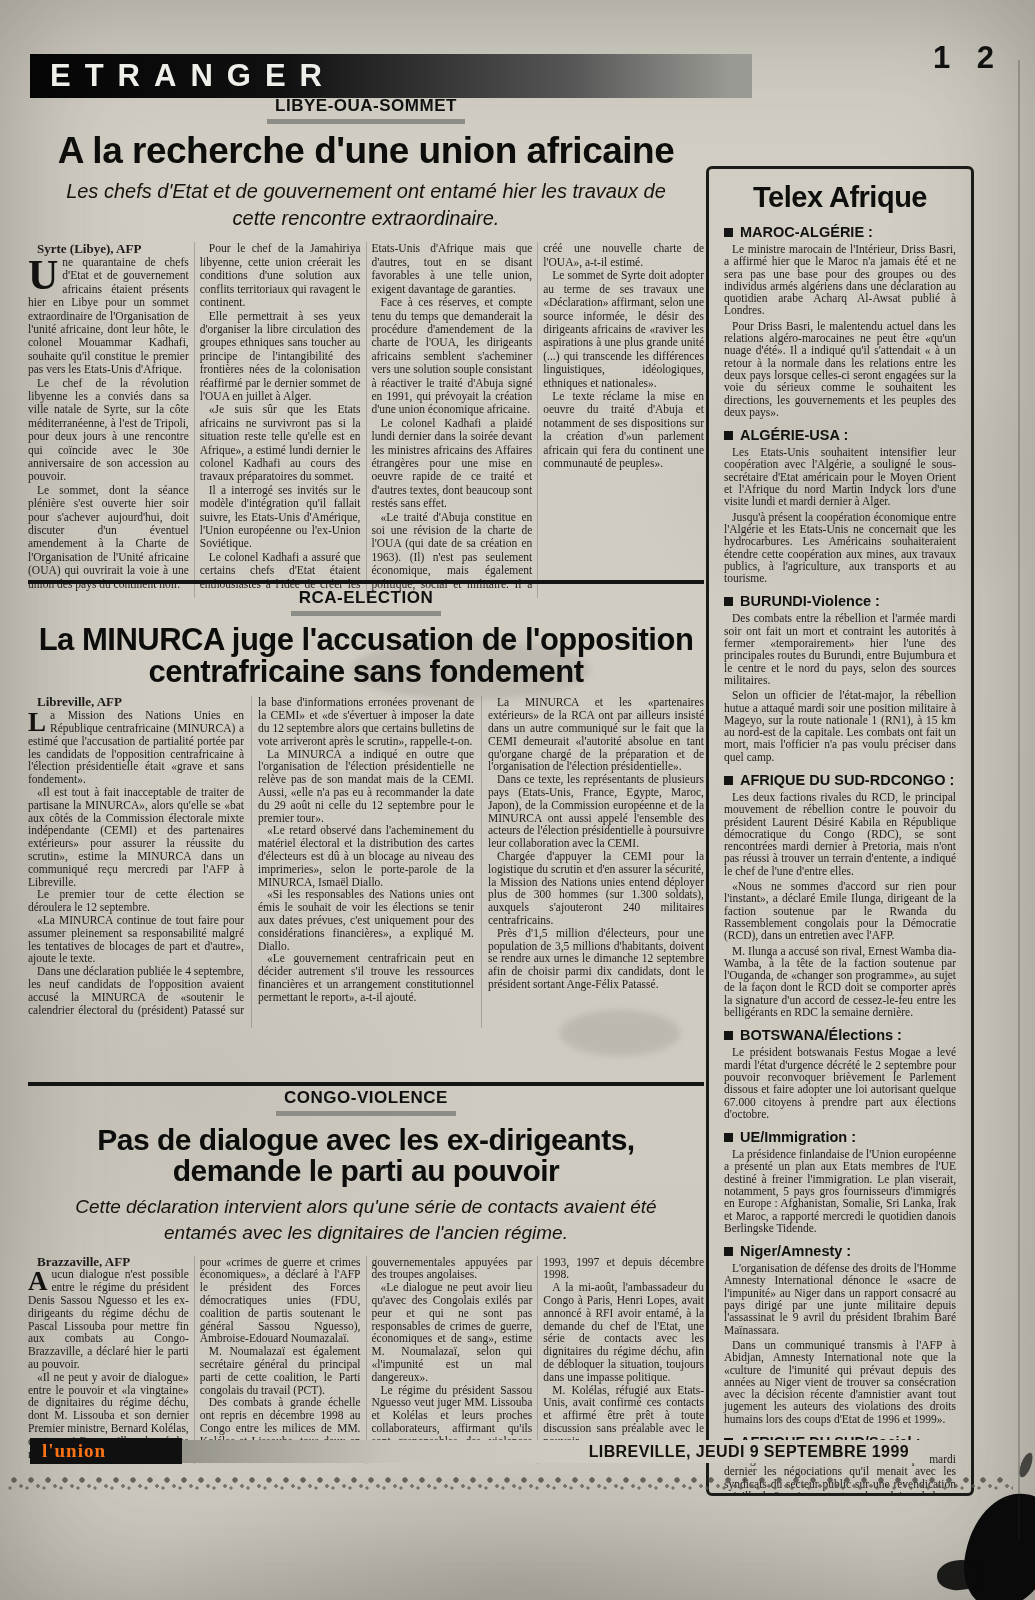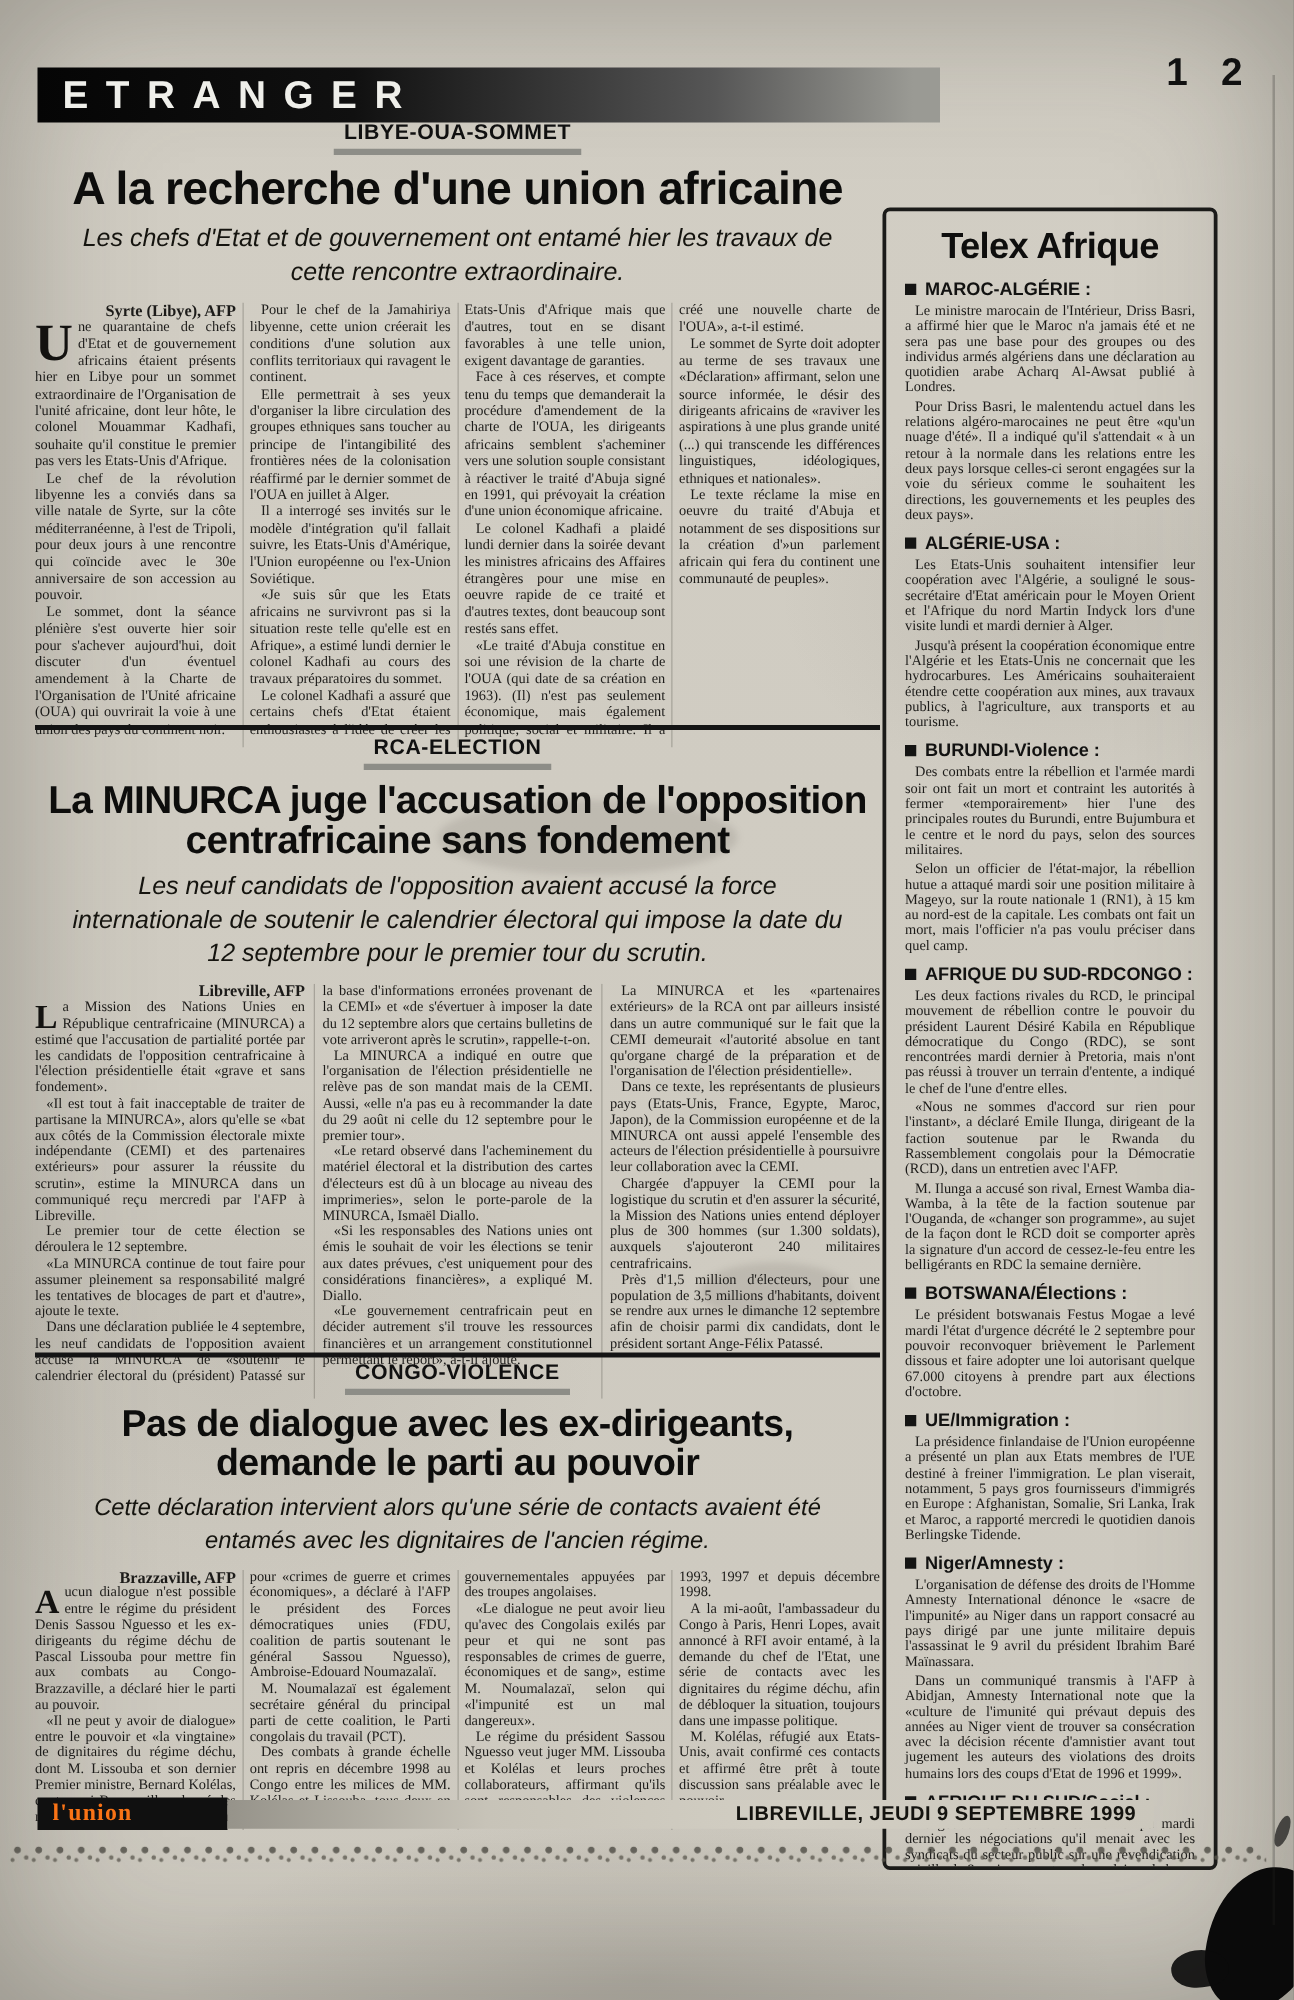--- a/index.html
+++ b/index.html
@@ -34,21 +34,21 @@
     border-bottom:5px solid #8d8d87;padding:0 8px 3px;margin:0 auto 6px;
   }
   .headline{
     font-family:"Liberation Sans","DejaVu Sans",sans-serif;font-weight:900;
     color:#0d0d0c;margin:2px auto 8px;line-height:1.04;letter-spacing:-.5px;
   }
   .subhead{
     font-family:"Liberation Sans","DejaVu Sans",sans-serif;font-style:italic;
     color:#15140f;margin:0 auto 10px;line-height:1.35;
   }
-  .dateline{font-weight:700;font-size:13px;text-align:right;margin:0 0 5px;column-span:none;}
+  .dateline{font-weight:700;font-size:13px;text-align:left;margin:0 0 5px;column-span:none;}
   .body-cols{
     text-align:justify;overflow:hidden;column-fill:auto;
     column-rule:1px solid rgba(60,58,50,.28);
     hyphens:auto;-webkit-hyphens:auto;
   }
   .body-cols p{margin:0;text-indent:9px;}
   .body-cols p.p-first{text-indent:0;}
   .dropcap{float:left;font-weight:700;padding:2px 4px 0 0;color:#131210;}
   .rule-heavy{position:absolute;left:28px;width:676px;height:4px;background:#141414;}
   
@@ -135,36 +135,35 @@
     <div><span class="kicker">LIBYE-OUA-SOMMET</span></div>
     <div class="headline">A la recherche d'une union africaine</div>
     <div class="subhead">Les chefs d'Etat et de gouvernement ont entamé hier les travaux de cette rencontre extraordinaire.</div>
     <div class="body-cols">
       <p class="dateline">Syrte (Libye), AFP</p>
       <p class="p-first"><span class="dropcap">U</span><span>ne quarantaine de chefs d'Etat et de gouvernement africains étaient présents hier en Libye pour un sommet extraordinaire de l'Organisation de l'unité africaine, dont leur hôte, le colonel Mouammar Kadhafi, souhaite qu'il constitue le premier pas vers les Etats-Unis d'Afrique.</span></p>
       <p>Le chef de la révolution libyenne les a conviés dans sa ville natale de Syrte, sur la côte méditerranéenne, à l'est de Tripoli, pour deux jours à une rencontre qui coïncide avec le 30e anniversaire de son accession au pouvoir.</p>
       <p>Le sommet, dont la séance plénière s'est ouverte hier soir pour s'achever aujourd'hui, doit discuter d'un éventuel amendement à la Charte de l'Organisation de l'Unité africaine (OUA) qui ouvrirait la voie à une union des pays du continent noir.</p>
       <p>Pour le chef de la Jamahiriya libyenne, cette union créerait les conditions d'une solution aux conflits territoriaux qui ravagent le continent.</p>
       <p>Elle permettrait à ses yeux d'organiser la libre circulation des groupes ethniques sans toucher au principe de l'intangibilité des frontières nées de la colonisation réaffirmé par le dernier sommet de l'OUA en juillet à Alger.</p>
+      <p>«Je suis sûr que les Etats africains ne survivront pas si la situation reste telle qu'elle est en Afrique», a estimé lundi dernier le colonel Kadhafi au cours des travaux préparatoires du sommet.</p>
       <p>Il a interrogé ses invités sur le modèle d'intégration qu'il fallait suivre, les Etats-Unis d'Amérique, l'Union européenne ou l'ex-Union Soviétique.</p>
-      <p>«Je suis sûr que les Etats africains ne survivront pas si la situation reste telle qu'elle est en Afrique», a estimé lundi dernier le colonel Kadhafi au cours des travaux préparatoires du sommet.</p>
       <p>Le colonel Kadhafi a assuré que certains chefs d'Etat étaient enthousiastes à l'idée de créer les Etats-Unis d'Afrique mais que d'autres, tout en se disant favorables à une telle union, exigent davantage de garanties.</p>
       <p>Face à ces réserves, et compte tenu du temps que demanderait la procédure d'amendement de la charte de l'OUA, les dirigeants africains semblent s'acheminer vers une solution souple consistant à réactiver le traité d'Abuja signé en 1991, qui prévoyait la création d'une union économique africaine.</p>
       <p>Le colonel Kadhafi a plaidé lundi dernier dans la soirée devant les ministres africains des Affaires étrangères pour une mise en oeuvre rapide de ce traité et d'autres textes, dont beaucoup sont restés sans effet.</p>
       <p>«Le traité d'Abuja constitue en soi une révision de la charte de l'OUA (qui date de sa création en 1963). (Il) n'est pas seulement économique, mais également politique, social et militaire. Il a créé une nouvelle charte de l'OUA», a-t-il estimé.</p>
       <p>Le sommet de Syrte doit adopter au terme de ses travaux une «Déclaration» affirmant, selon une source informée, le désir des dirigeants africains de «raviver les aspirations à une plus grande unité (...) qui transcende les différences linguistiques, idéologiques, ethniques et nationales».</p>
       <p>Le texte réclame la mise en oeuvre du traité d'Abuja et notamment de ses dispositions sur la création d'»un parlement africain qui fera du continent une communauté de peuples».</p>
     </div>
   </div>
   <div class="rule-heavy" style="top:580px"></div>
 
   <div class="article" id="article-rca">
     <div><span class="kicker">RCA-ELECTION</span></div>
     <div class="headline">La MINURCA juge l'accusation de l'opposition centrafricaine sans fondement</div>
-    <div class="subhead">Les neuf candidats de l'opposition avaient accusé la force internationale de soutenir le calendrier électoral qui impose la date du 12 septembre pour le premier tour du scrutin.</div>
     <div class="body-cols">
       <p class="dateline">Libreville, AFP</p>
       <p class="p-first"><span class="dropcap">L</span><span>a Mission des Nations Unies en République centrafricaine (MINURCA) a estimé que l'accusation de partialité portée par les candidats de l'opposition centrafricaine à l'élection présidentielle était «grave et sans fondement».</span></p>
       <p>«Il est tout à fait inacceptable de traiter de partisane la MINURCA», alors qu'elle se «bat aux côtés de la Commission électorale mixte indépendante (CEMI) et des partenaires extérieurs» pour assurer la réussite du scrutin», estime la MINURCA dans un communiqué reçu mercredi par l'AFP à Libreville.</p>
       <p>Le premier tour de cette élection se déroulera le 12 septembre.</p>
       <p>«La MINURCA continue de tout faire pour assumer pleinement sa responsabilité malgré les tentatives de blocages de part et d'autre», ajoute le texte.</p>
       <p>Dans une déclaration publiée le 4 septembre, les neuf candidats de l'opposition avaient accusé la MINURCA de «soutenir le calendrier électoral du (président) Patassé sur la base d'informations erronées provenant de la CEMI» et «de s'évertuer à imposer la date du 12 septembre alors que certains bulletins de vote arriveront après le scrutin», rappelle-t-on.</p>
       <p>La MINURCA a indiqué en outre que l'organisation de l'élection présidentielle ne relève pas de son mandat mais de la CEMI. Aussi, «elle n'a pas eu à recommander la date du 29 août ni celle du 12 septembre pour le premier tour».</p>
       <p>«Le retard observé dans l'acheminement du matériel électoral et la distribution des cartes d'électeurs est dû à un blocage au niveau des imprimeries», selon le porte-parole de la MINURCA, Ismaël Diallo.</p>
       <p>«Si les responsables des Nations unies ont émis le souhait de voir les élections se tenir aux dates prévues, c'est uniquement pour des considérations financières», a expliqué M. Diallo.</p>

